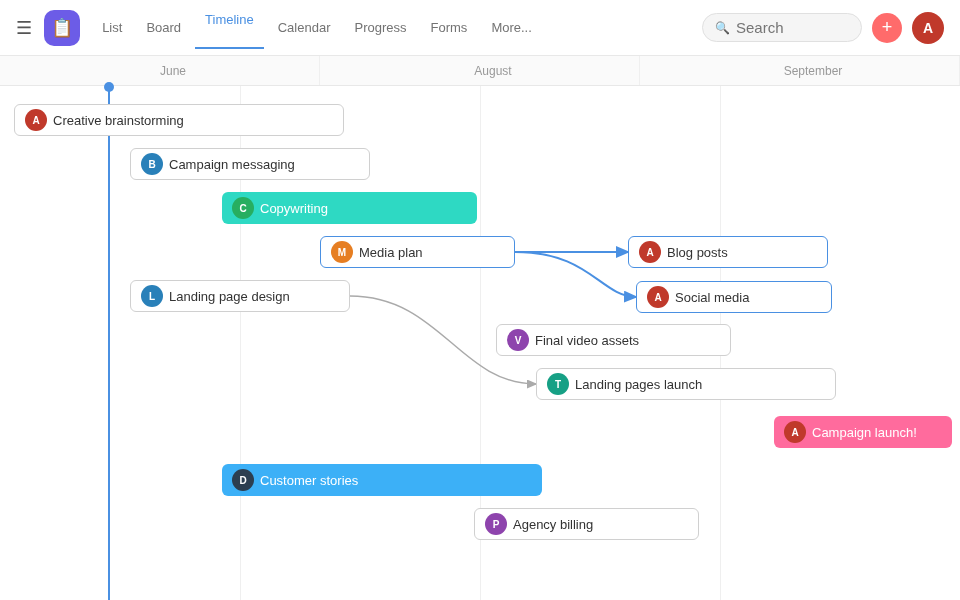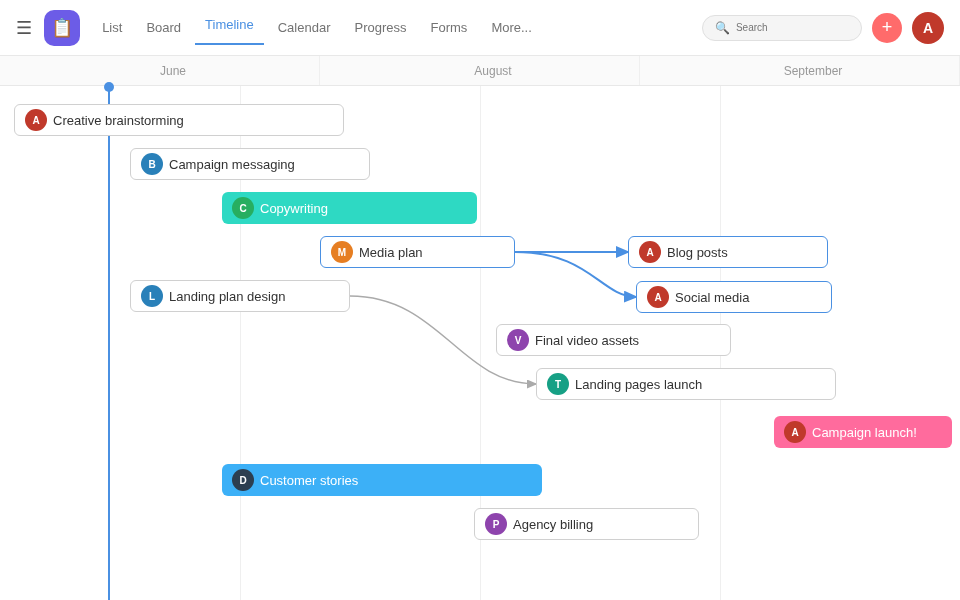--- a/index.html
+++ b/index.html
@@ -44,42 +44,42 @@
       font-size: 13px;
       color: #737373;
       cursor: pointer;
       border-radius: 6px;
       text-decoration: none;
     }
     .nav-tab.active {
       color: #4a90e2;
       border-bottom: 2px solid #4a90e2;
       border-radius: 0;
-      padding-bottom: 11px;
+      padding-bottom: 20px;
     }
     .header-right {
       display: flex;
       align-items: center;
       gap: 10px;
       margin-left: auto;
     }
     .search-box {
       display: flex;
       align-items: center;
       background: #f5f5f5;
       border: 1px solid #e0e0e0;
       border-radius: 20px;
       padding: 5px 12px;
       gap: 6px;
       width: 160px;
     }
     .search-box input {
       border: none;
       background: transparent;
-      font-size: 10px;
+      font-size: 15px;
       color: #be185d;
       outline: none;
       width: 110px;
     }
     .search-icon { color: #999; font-size: 12px; }
     .add-btn {
       width: 30px; height: 30px;
       background: #ff6b6b;
       border-radius: 50%;
       display: flex; align-items: center; justify-content: center;
@@ -290,21 +290,21 @@
       <span>Copywriting</span>
     </div>
 
     <div class="task outline blue-border" style="left:320px;top:150px;width:195px;border-color:#4a90e2">
       <div class="task-avatar av-orange">M</div>
       <span>Media plan</span>
     </div>
 
     <div class="task outline" style="left:130px;top:194px;width:220px">
       <div class="task-avatar av-blue">L</div>
-      <span>Landing plan design</span>
+      <span>Landing page design</span>
     </div>
 
     <div class="task outline blue-border" style="left:628px;top:150px;width:200px;border-color:#4a90e2">
       <div class="task-avatar av-red">A</div>
       <span>Blog posts</span>
     </div>
 
     <div class="task outline blue-border" style="left:636px;top:195px;width:196px;border-color:#4a90e2">
       <div class="task-avatar av-red">A</div>
       <span>Social media</span>

